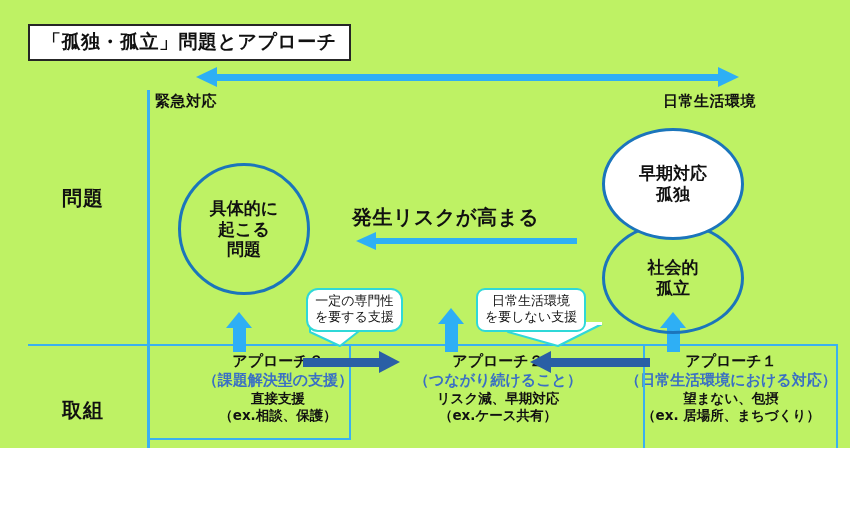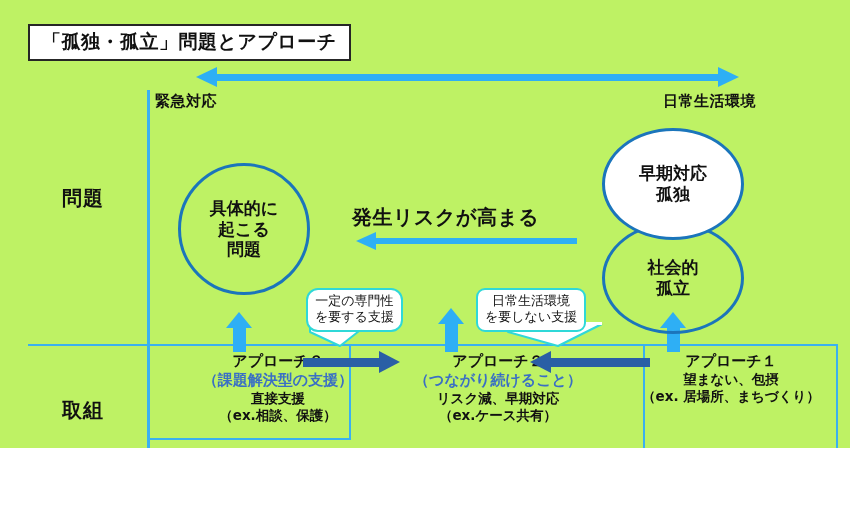--- a/index.html
+++ b/index.html
@@ -397,20 +397,21 @@
 
   <div class="approach ap2">
     <div class="head-line">アプローチ２</div>
     <div class="sub-line">（つながり続けること）</div>
     <div class="body-line">リスク減、早期対応</div>
     <div class="body-line">（ex.ケース共有）</div>
   </div>
 
   <div class="approach ap1">
     <div class="head-line">アプローチ１</div>
+    <div class="sub-line">（日常生活環境における対応）</div>
     <div class="body-line">望まない、包摂</div>
     <div class="body-line">（ex. 居場所、まちづくり）</div>
   </div>
 
   <div class="bracket inner"></div>
   <div class="bracket middle"></div>
   <div class="bracket outer"></div>
 
 </div>
 

